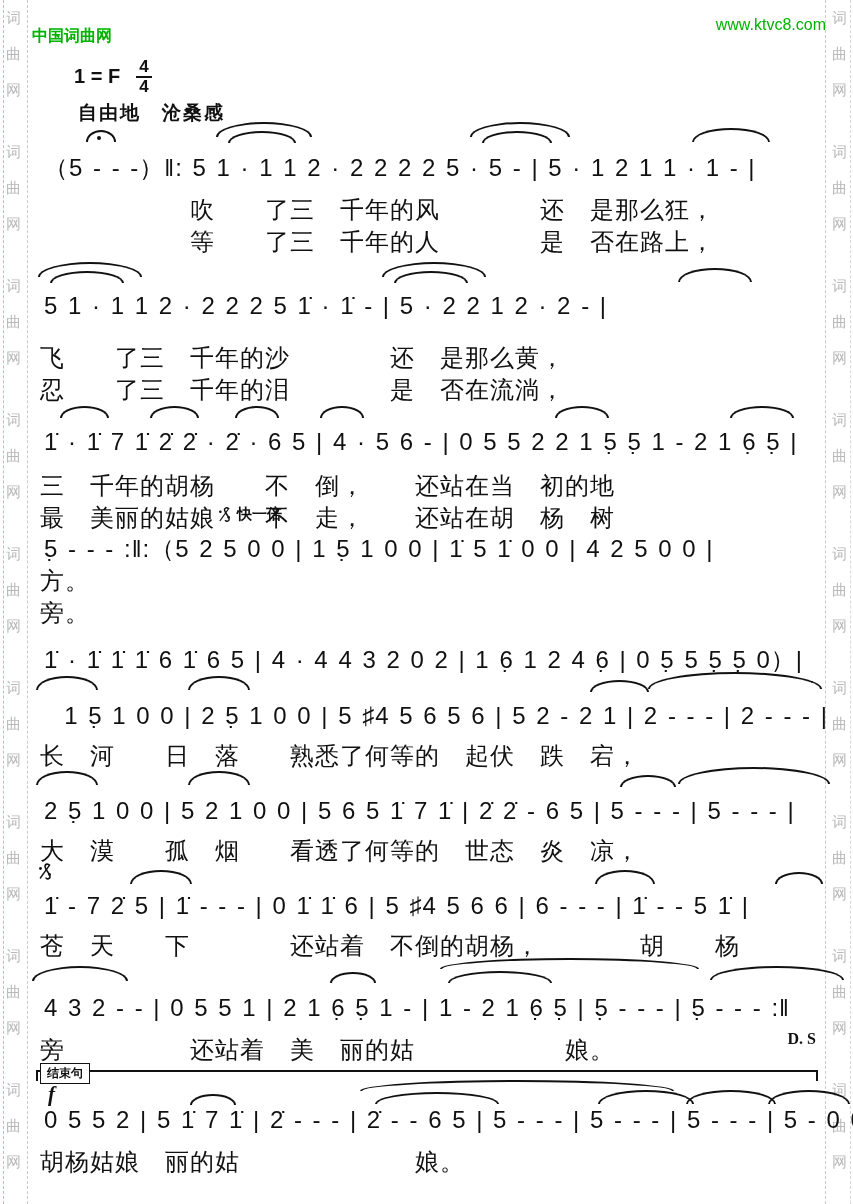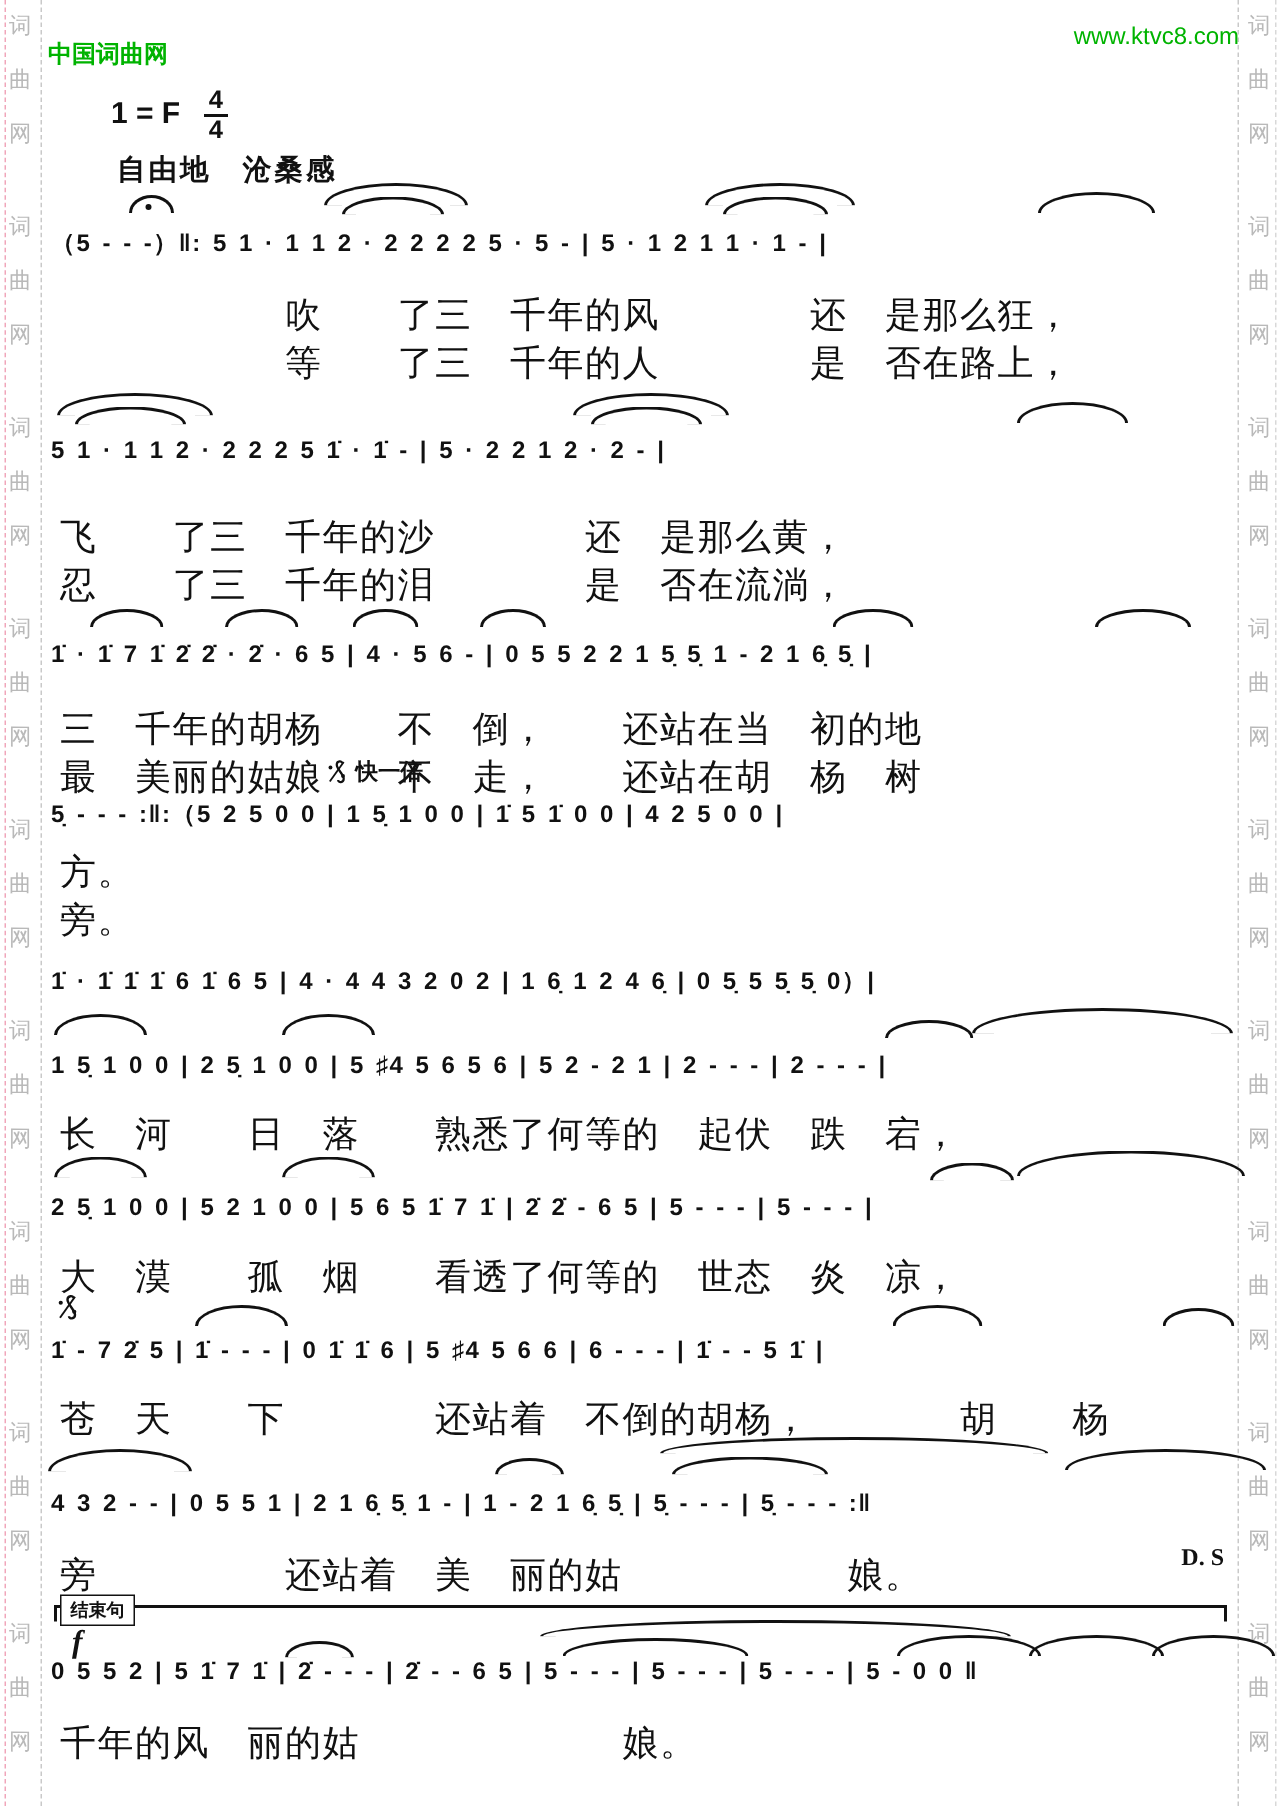--- a/index.html
+++ b/index.html
@@ -23,22 +23,22 @@
   .song-title{position:absolute;left:0;right:0;top:28px;text-align:center;
     font-size:46px;font-weight:bold;letter-spacing:3px;}
   .authors{position:absolute;right:14px;top:44px;font-size:21px;font-weight:bold;line-height:31px;text-align:left;}
   .keysig{position:absolute;left:44px;top:58px;font-size:20px;font-weight:bold;display:flex;align-items:center;gap:16px;}
   .frac{display:inline-flex;flex-direction:column;align-items:center;font-size:17px;line-height:1.05;}
   .frac i{font-style:normal;font-weight:bold;padding:0 3px;}
   .frac i:first-child{border-bottom:2px solid #111;}
   .tempo{position:absolute;left:48px;top:100px;font-size:19px;font-weight:bold;letter-spacing:2px;}
   
   .system{position:absolute;left:0;width:100%;}
-  .notes{position:absolute;left:4px;right:0;white-space:nowrap;
-    font-size:16px;font-weight:bold;letter-spacing:1px;word-spacing:2px;}
+  .notes{position:absolute;left:14px;right:0;white-space:nowrap;
+    font-size:24px;font-weight:normal;letter-spacing:1px;word-spacing:2px;}
   .lyric{position:absolute;left:10px;right:0;white-space:nowrap;
     font-size:24px;font-weight:normal;letter-spacing:1px;}
   .arc{position:absolute;border:2px solid #111;border-bottom:none;
     border-radius:50% 50% 0 0 / 100% 100% 0 0;}
   .fdot{position:absolute;width:4px;height:4px;background:#111;border-radius:50%;}
   .sys-label{position:absolute;font-size:15px;font-weight:bold;display:flex;align-items:center;gap:6px;}
   .ds-mark{position:absolute;font-size:16px;font-weight:bold;font-family:"Liberation Serif","DejaVu Serif",serif;}
   .bracket{position:absolute;border-top:2px solid #111;height:10px;}
   .btick{position:absolute;width:2px;height:11px;background:#111;}
   .bracket-label{position:absolute;border:1.5px solid #111;background:#fff;
@@ -195,21 +195,21 @@
 
   <div class="system" style="top:618px;">
     <div class="notes" style="top:26px;">1̇ · 1̇ 1̇ 1̇ 6 1̇ 6 5 | 4 · 4 4 3 2 0 2 | 1 6̣ 1 2 4 6̣ | 0 5̣ 5 5̣ 5̣ 0）|</div>
   </div>
 
   <div class="system" style="top:672px;">
     <div class="arc" style="left:6px;width:58px;top:4px;height:12px;"></div>
     <div class="arc" style="left:158px;width:58px;top:4px;height:12px;"></div>
     <div class="arc" style="left:560px;width:55px;top:8px;height:10px;"></div>
     <div class="arc" style="left:618px;width:170px;top:0;height:15px;"></div>
-    <div class="notes" style="top:30px;">1 5̣ 1 0 0 | 2 5̣ 1 0 0 | 5 ♯4 5 6 5 6 | 5 2 - 2 1 | 2 - - - | 2 - - - |</div>
+    <div class="notes" style="top:30px;text-align:right;">1 5̣ 1 0 0 | 2 5̣ 1 0 0 | 5 ♯4 5 6 5 6 | 5 2 - 2 1 | 2 - - - | 2 - - - |</div>
     <div class="lyric" style="top:68px;">长　河　　日　落　　熟悉了何等的　起伏　跌　宕，</div>
   </div>
 
   <div class="system" style="top:765px;">
     <div class="arc" style="left:6px;width:58px;top:6px;height:12px;"></div>
     <div class="arc" style="left:158px;width:58px;top:6px;height:12px;"></div>
     <div class="arc" style="left:590px;width:52px;top:10px;height:10px;"></div>
     <div class="arc" style="left:648px;width:148px;top:2px;height:15px;"></div>
     <div class="notes" style="top:32px;">2 5̣ 1 0 0 | 5 2 1 0 0 | 5 6 5 1̇ 7 1̇ | 2̇ 2̇ - 6 5 | 5 - - - | 5 - - - |</div>
     <div class="lyric" style="top:70px;">大　漠　　孤　烟　　看透了何等的　世态　炎　凉，</div>
@@ -246,17 +246,17 @@
     <div class="btick" style="left:786px;top:8px;"></div>
     <div class="bracket-label" style="left:10px;top:1px;">结束句</div>
     <div class="dyn" style="left:18px;top:20px;">f</div>
     <div class="arc" style="left:160px;width:42px;top:32px;height:9px;"></div>
     <div class="arc" style="left:330px;width:310px;top:18px;height:9px;"></div>
     <div class="arc" style="left:345px;width:120px;top:30px;height:10px;"></div>
     <div class="arc" style="left:568px;width:92px;top:28px;height:12px;"></div>
     <div class="arc" style="left:656px;width:86px;top:28px;height:12px;"></div>
     <div class="arc" style="left:738px;width:78px;top:28px;height:12px;"></div>
     <div class="notes" style="top:44px;">0 5 5 2 | 5 1̇ 7 1̇ | 2̇ - - - | 2̇ - - 6 5 | 5 - - - | 5 - - - | 5 - - - | 5 - 0 0 ‖</div>
-    <div class="lyric" style="top:84px;">千年的风　丽的姑　　　　　　　娘。</div>
+    <div class="lyric" style="top:84px;">胡杨姑娘　丽的姑　　　　　　　娘。</div>
   </div>
 
 
 </div>
 
 </body></html>

